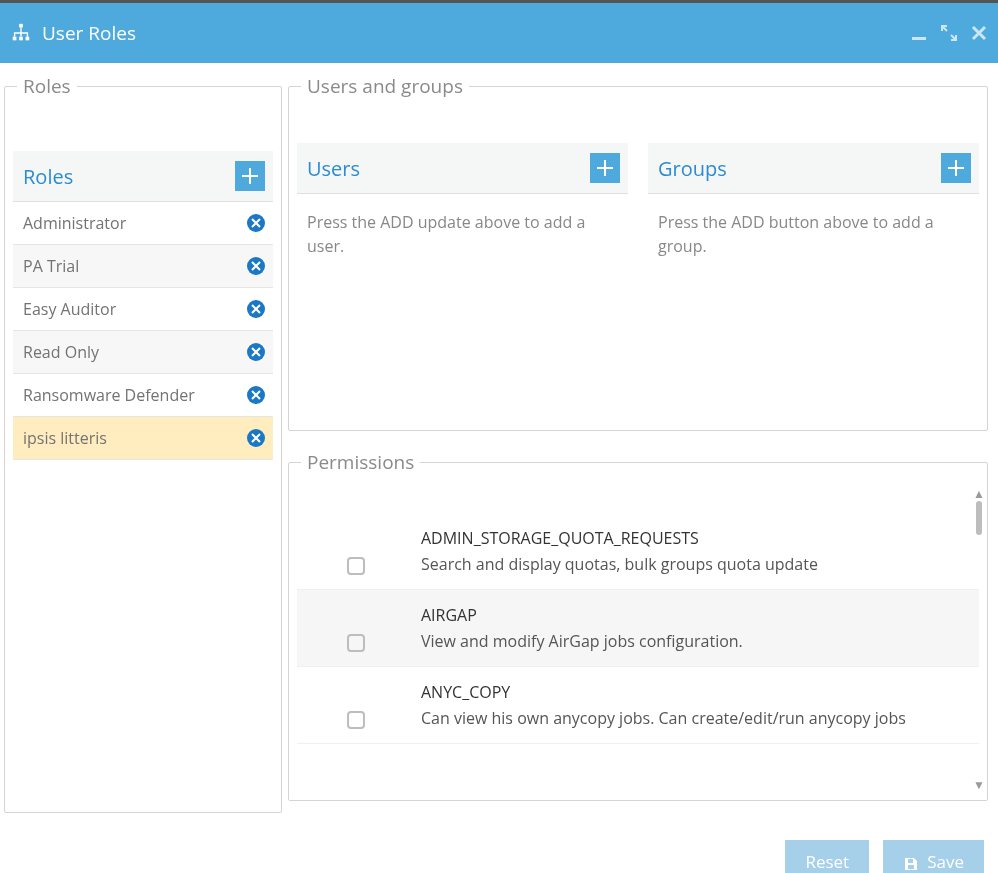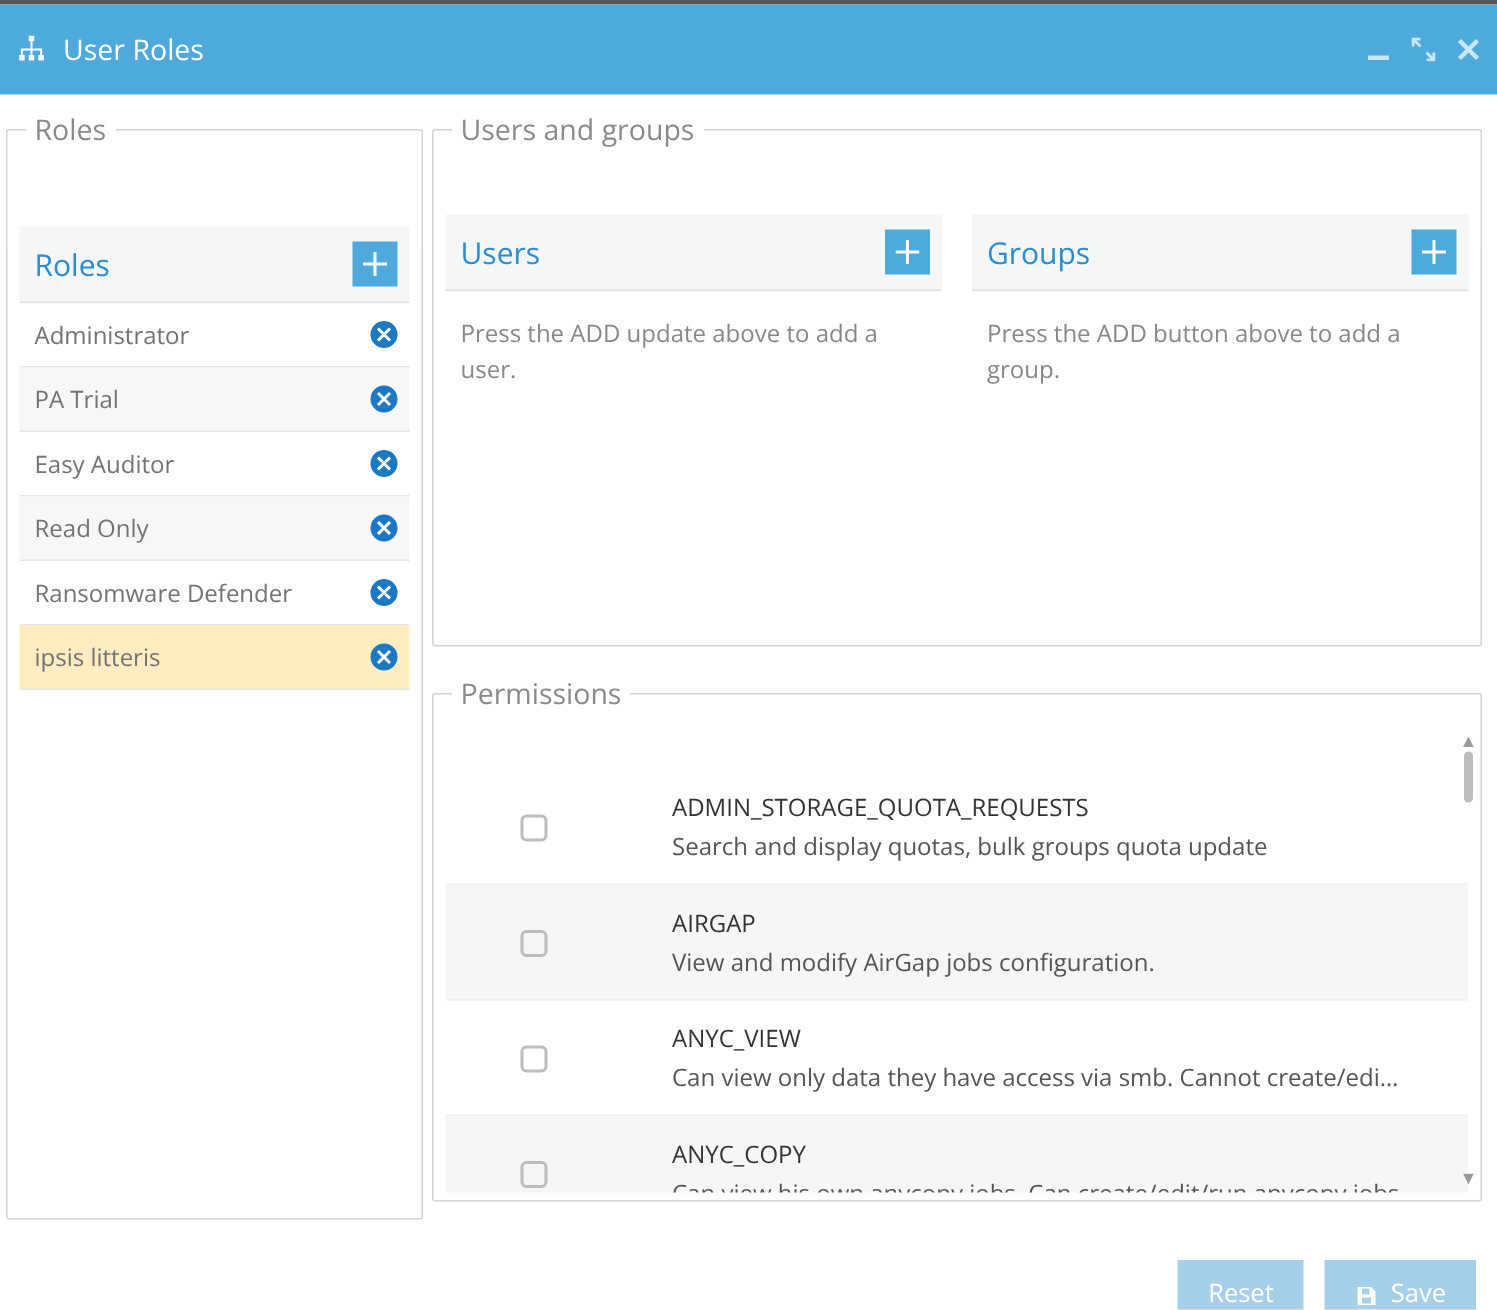--- a/index.html
+++ b/index.html
@@ -86,22 +86,22 @@
   .empty-msg { color: #888; font-size: 16px; padding: 16px 10px 10px 10px; line-height: 1.5; }
   .ug-fieldset { height: 358px; }
   .inner-body { min-height: 230px; }
 
   .perm-fieldset { margin-top: 18px; height: 352px; position: relative; }
   .perm-list { margin-top: 20px; height: 282px; overflow: hidden; position: relative; }
   .perm-item {
     display: flex;
     padding: 14px 20px 14px 50px;
     border-bottom: 1px solid #f0f0f0;
-    align-items: center;
-    gap: 83px;
+    align-items: flex-end;
+    gap: 56px;
   }
   .perm-item:nth-child(even){ background:#f6f6f6; }
   .perm-check {
     width: 18px; height: 18px; border: 2px solid #bdbdbd; border-radius: 4px;
     flex-shrink: 0; margin-top: 2px;
     cursor: pointer;
   }
   .perm-texts { flex: 1; min-width: 0; }
   .perm-title { font-size: 16px; color: #333; }
   .perm-desc  { font-size: 16px; color: #555; margin-top: 4px; white-space: nowrap; overflow: hidden; text-overflow: ellipsis; }
@@ -275,27 +275,20 @@
           <div class="perm-item">
             <div class="perm-check"></div>
             <div class="perm-texts">
               <div class="perm-title">AIRGAP</div>
               <div class="perm-desc">View and modify AirGap jobs configuration.</div>
             </div>
           </div>
           <div class="perm-item">
             <div class="perm-check"></div>
             <div class="perm-texts">
-              <div class="perm-title">ANYC_VIEW</div>
-              <div class="perm-desc">Can view only data they have access via smb. Cannot create/edi…</div>
-            </div>
-          </div>
-          <div class="perm-item">
-            <div class="perm-check"></div>
-            <div class="perm-texts">
               <div class="perm-title">ANYC_COPY</div>
               <div class="perm-desc">Can view his own anycopy jobs. Can create/edit/run anycopy jobs</div>
             </div>
           </div>
         </div>
 
       <div class="scrolltrack">
         <span class="scroll-up">▲</span>
         <div class="scroll-thumb"></div>
         <span class="scroll-down">▼</span>

